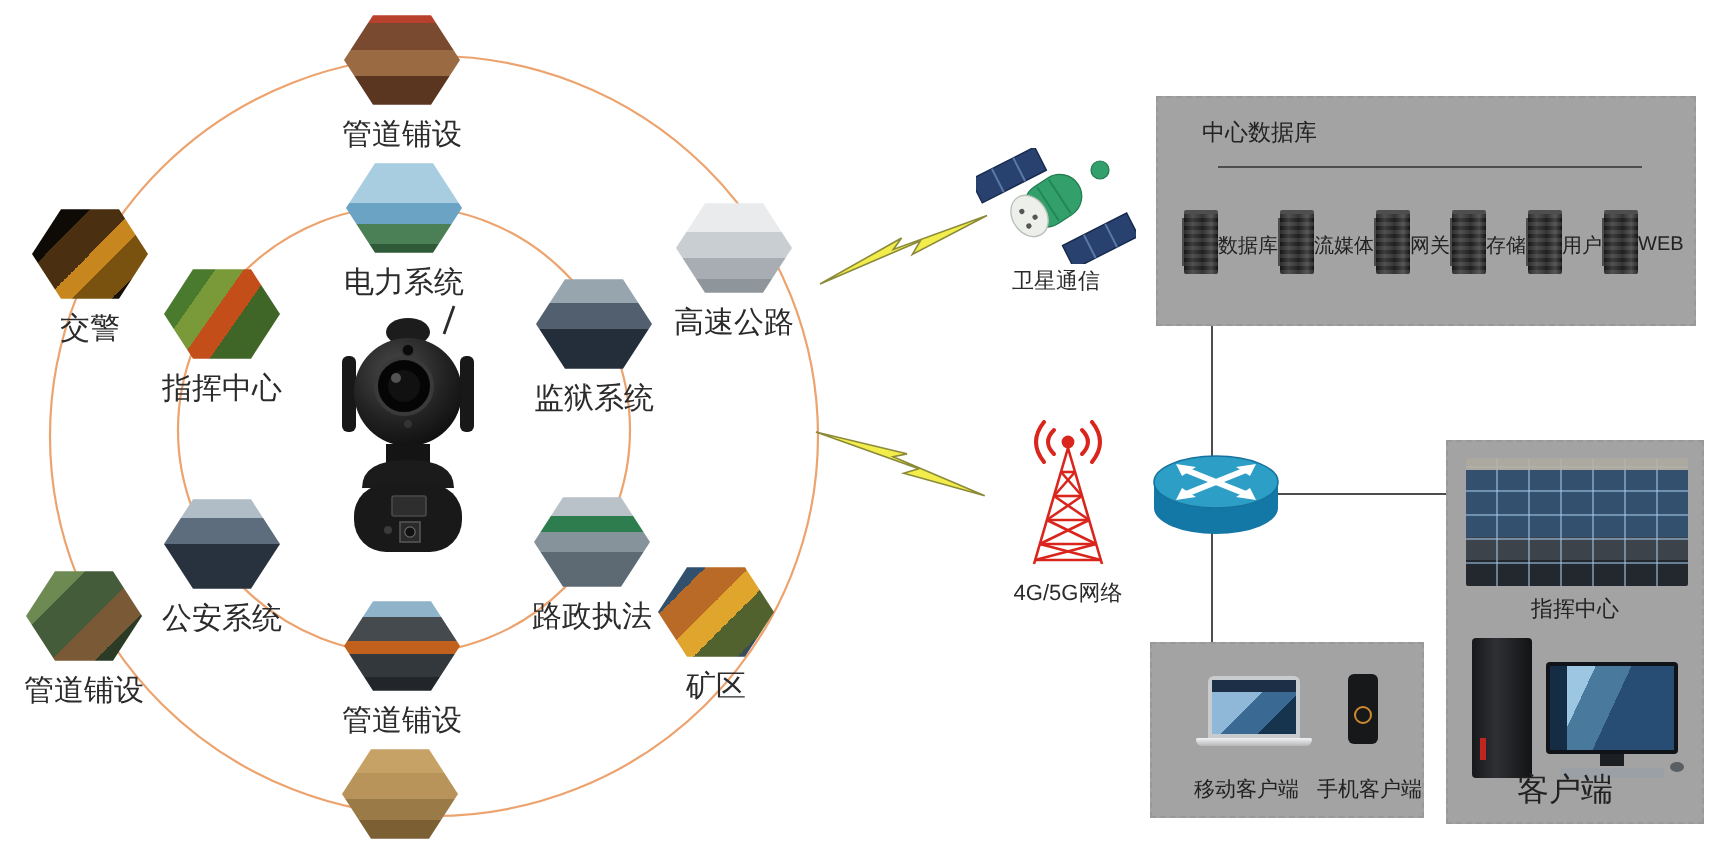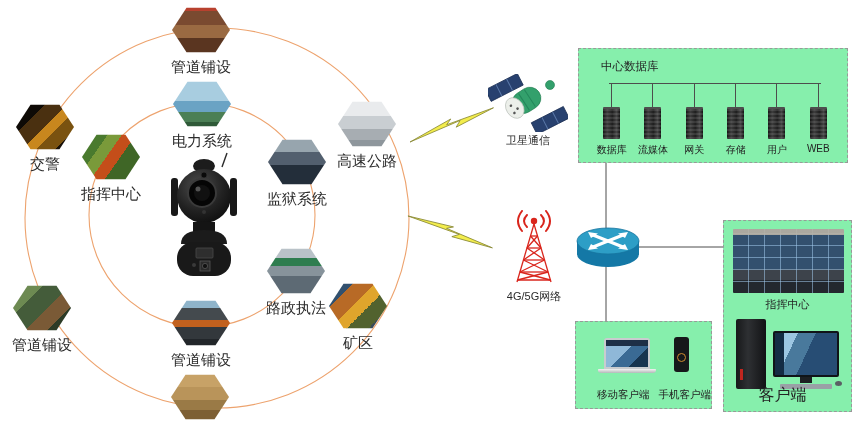--- a/index.html
+++ b/index.html
@@ -27,27 +27,27 @@
   .hx12{background:linear-gradient(180deg,#c7a267 0 30%,#b9945a 30% 55%,#9a7a46 55% 75%,#7d5f34 75%);}
 
   #camera{position:absolute;left:171px;top:152px;z-index:3;}
 
   
   .uplink{position:absolute;text-align:center;z-index:2;}
   .uplink svg{margin:0 auto;}
   .link-label{font-size:11px;color:#2b2b2b;white-space:nowrap;margin-top:1px;}
 
   
-  .dash-box{position:absolute;border:1px dashed #999;background:#86efac;box-sizing:border-box;z-index:1;text-decoration:underline;}
+  .dash-box{position:absolute;border:1px dashed #999;background:#a3a3a3;box-sizing:border-box;z-index:1;text-decoration:underline;}
 
   
   .db-title{position:absolute;left:22px;top:10px;font-size:11.5px;color:#222;}
   .db-bus{position:absolute;top:34px;left:30px;right:26px;border-top:1px solid #4d4d4d;}
   .db-cols{position:absolute;left:12px;right:8px;top:34px;bottom:4px;display:flex;}
-  .db-col{flex:1;display:flex;flex-direction:column;align-items:center;}
+  .db-col{flex:1;display:flex;flex-direction:row;align-items:center;}
   .drop{width:1px;height:24px;background:#4d4d4d;}
   .server{width:17px;height:30px;border-top:2px solid #4e4e4e;border-radius:1px;
     background:
       repeating-linear-gradient(0deg, rgba(255,255,255,.10) 0 2px, rgba(0,0,0,0) 2px 4px),
       linear-gradient(90deg,#161616 0,#3d3d3d 25%,#1f1f1f 55%,#454545 80%,#141414);}
   .srv-label{font-size:10px;color:#222;margin-top:4px;white-space:nowrap;}
 
   
   #router{position:absolute;left:576px;top:227px;z-index:3;}
 
@@ -123,20 +123,24 @@
     <div class="hex hx4"></div>
     <span class="hex-label">指挥中心</span>
   </div>
   <div class="hex-item" style="left:268px;top:136px">
     <div class="hex hx5"></div>
     <span class="hex-label">监狱系统</span>
   </div>
   <div class="hex-item" style="left:338px;top:98px">
     <div class="hex hx6"></div>
     <span class="hex-label">高速公路</span>
+  </div>
+  <div class="hex-item" style="left:82px;top:246px">
+    <div class="hex hx7"></div>
+    <span class="hex-label">公安系统</span>
   </div>
   <div class="hex-item" style="left:13px;top:282px">
     <div class="hex hx8"></div>
     <span class="hex-label">管道铺设</span>
   </div>
   <div class="hex-item" style="left:267px;top:245px">
     <div class="hex hx9"></div>
     <span class="hex-label">路政执法</span>
   </div>
   <div class="hex-item" style="left:172px;top:297px">

